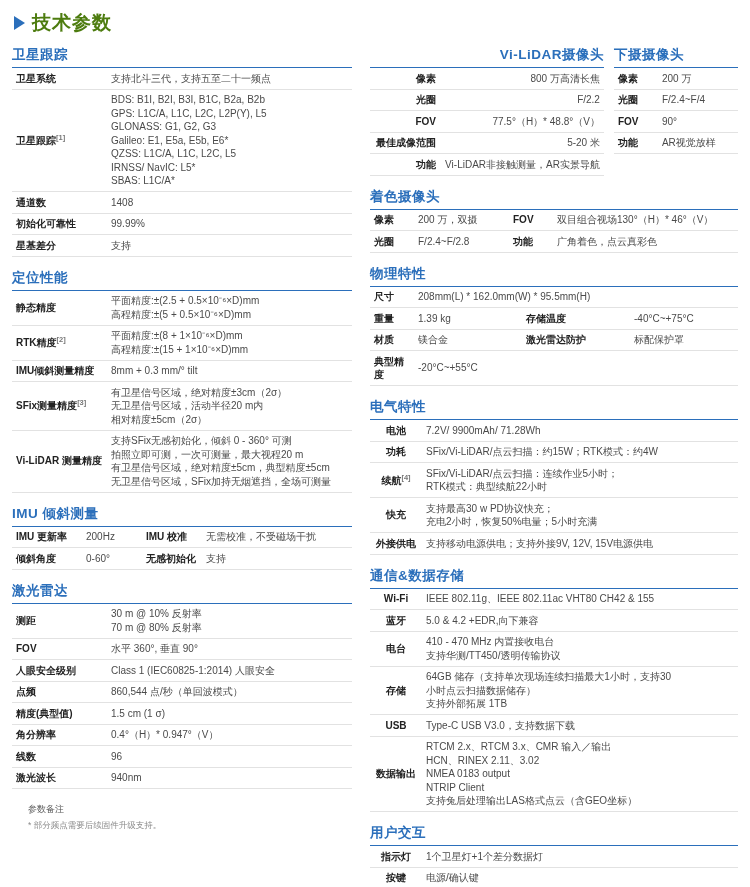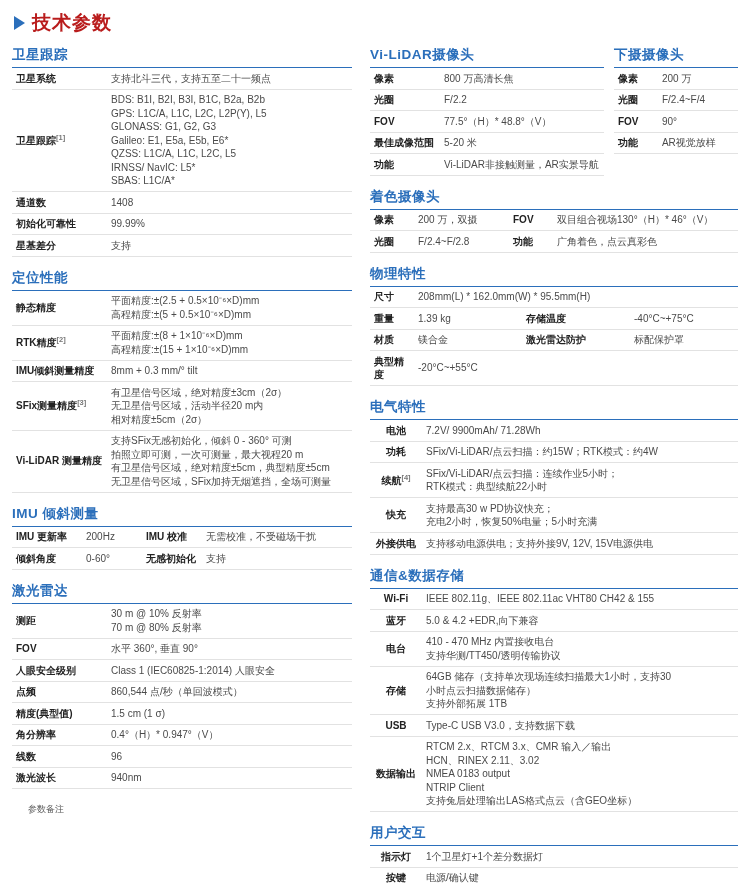--- a/index.html
+++ b/index.html
@@ -28,32 +28,32 @@
   }
   .tri {
     width: 0; height: 0;
     border-left: 11px solid #2b6fbb;
     border-top: 7px solid transparent;
     border-bottom: 7px solid transparent;
   }
   .main-title-text {
     font-size: 19px;
     font-weight: bold;
-    color: #b91c1c;
+    color: #4d7c0f;
     letter-spacing: 1px;
   }
   .cols {
     display: flex;
     align-items: flex-start;
     gap: 18px;
   }
   .col-left { width: 340px; flex: 0 0 340px; }
   .col-right { width: 368px; flex: 0 0 368px; }
   .right-split { display: flex; gap: 10px; }
-  .rs-a { flex: 1 1 auto; }
+  .rs-a { flex: 1 1 auto; text-align: right; }
   .rs-b { width: 124px; flex: 0 0 124px; }
 
   .sec-title {
     color: #2b6fbb;
     font-size: 13.5px;
     font-weight: bold;
     margin: 12px 0 3px 0;
     letter-spacing: .5px;
   }
   .sec-title:first-child { margin-top: 0; }
@@ -229,20 +229,21 @@
         </tr>
         <tr>
           <td class="k kcol-95">激光波长</td>
           <td class="v">940nm</td>
         </tr>
       </tbody>
         </table>
 
       <div class="footnote">
         <div class="fn-title">参数备注</div>
+        <div class="fn-line">* 部分频点需要后续固件升级支持。</div>
       </div>
 
     </div>
 
     <div class="col-right">
 
       <div class="right-split">
         <div class="rs-a">
           <div class="sec-title">Vi-LiDAR摄像头</div>
           <table class="spec">

